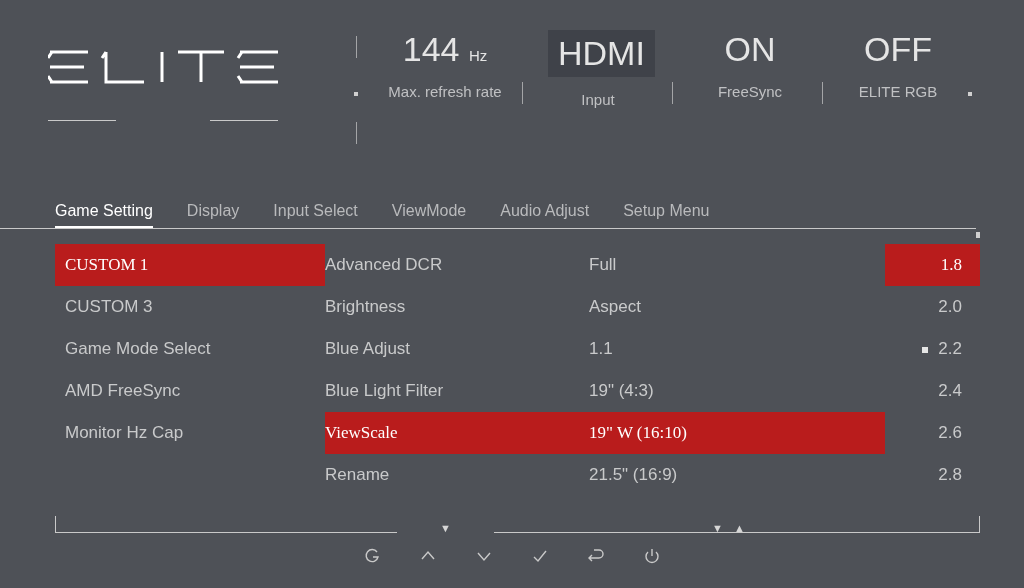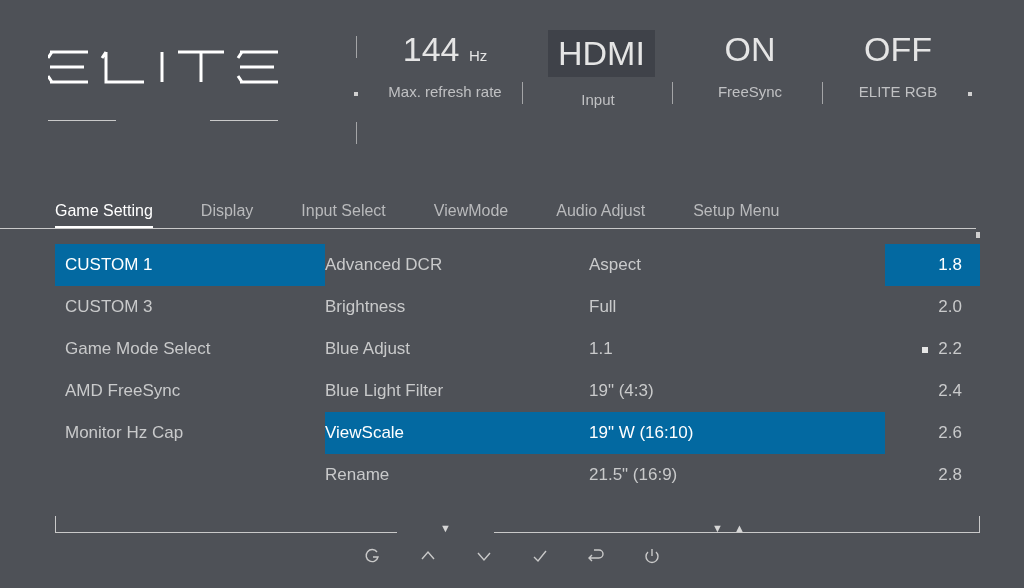--- a/index.html
+++ b/index.html
@@ -46,21 +46,21 @@
   .vtick { position: absolute; width: 1px; height: 22px; background: #c9c9c9; opacity: .7; }
 
   
   .sqdot { position: absolute; width: 4px; height: 4px; background: #d0d0d0; }
 
   
   .tabs {
     position: absolute;
     top: 202px; left: 55px; right: 50px;
     display: flex;
-    gap: 48px;
+    gap: 34px;
     font-size: 16px;
     color: #b9babc;
   }
   .tabs .tab { cursor: pointer; padding-bottom: 6px; }
   .tabs .tab.active { color: #fff; border-bottom: 2px solid #fff; }
 
   .tabline {
     position: absolute;
     top: 228px;
     left: 0; right: 48px;
@@ -88,22 +88,23 @@
 
   .row {
     height: 42px;
     line-height: 42px;
     font-size: 17px;
     color: #c9cacb;
     white-space: nowrap;
   }
   .col1 .row { padding-left: 10px; }
   .row.selected {
-    background: #0369a1;
+    background: #b91c1c;
     color: #fff;
+    font-family: Liberation Serif, serif;
   }
   .col4 .row { padding-right: 18px; font-size: 17px; }
   .col4 .row.selected { padding-right: 18px; }
   .col4 .marker {
     display: inline-block; width: 6px; height: 6px; background: #e6e6e6;
     vertical-align: middle; margin-right: 10px;
   }
 
   
   .scrollarrow { position: absolute; color: #d6d6d6; font-size: 11px; }
@@ -217,22 +218,22 @@
   <div class="col col2">
     <div class="row">Advanced DCR</div>
     <div class="row">Brightness</div>
     <div class="row">Blue Adjust</div>
     <div class="row">Blue Light Filter</div>
     <div class="row selected">ViewScale</div>
     <div class="row">Rename</div>
   </div>
 
   <div class="col col3">
+    <div class="row">Full</div>
     <div class="row">Aspect</div>
-    <div class="row">Full</div>
     <div class="row">1.1</div>
     <div class="row">19" (4:3)</div>
     <div class="row selected">19" W (16:10)</div>
     <div class="row">21.5" (16:9)</div>
   </div>
 
   <div class="col col4">
     <div class="row selected">1.8</div>
     <div class="row">2.0</div>
     <div class="row"><span class="marker"></span><span>2.2</span></div>

